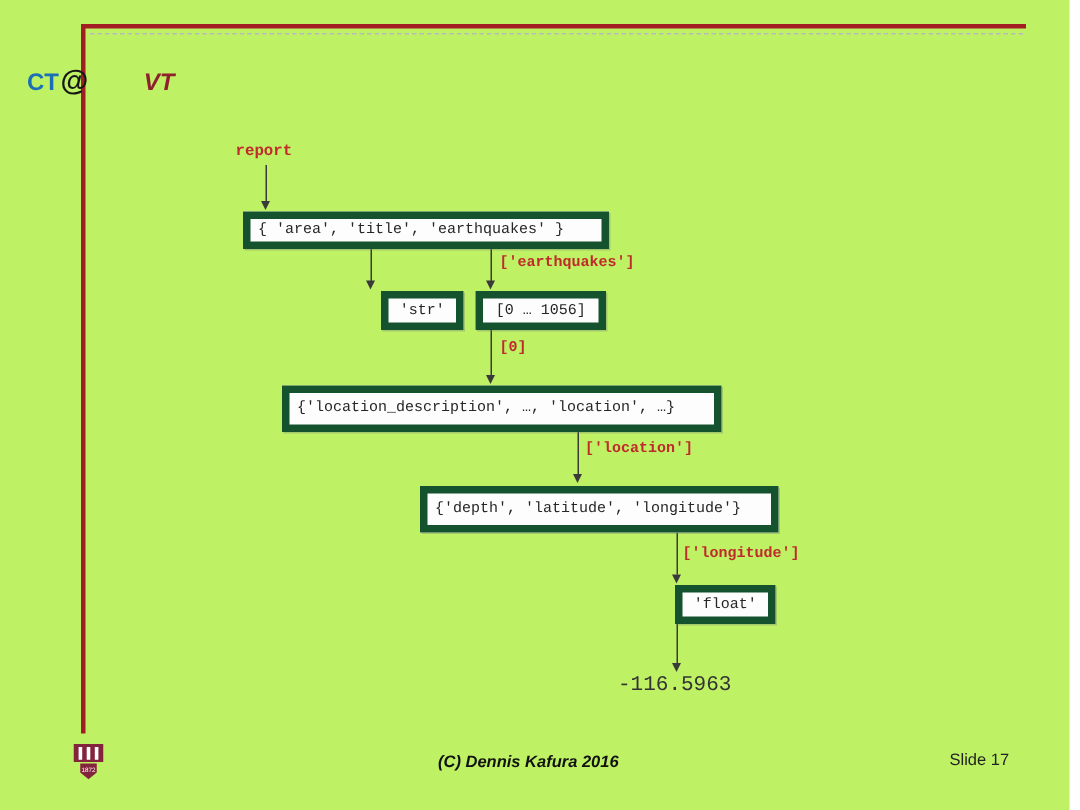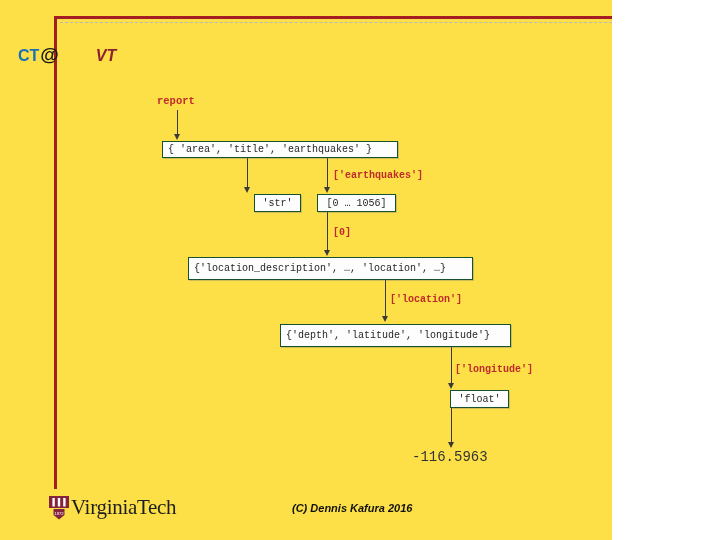--- a/index.html
+++ b/index.html
@@ -1,34 +1,34 @@
 <!DOCTYPE html>
 <html><head>
 <meta charset="utf-8">
 <style>
   html,body{margin:0;padding:0;background:#fff;}
-  .slide{position:relative;width:612px;height:540px;background:#fde047;overflow:hidden;
+  .slide{position:relative;width:713px;height:540px;background:#bef264;overflow:hidden;
          font-family:"Liberation Sans",sans-serif;}
 
   
   .rule-top{position:absolute;left:54px;top:16px;width:630px;height:3px;background:#A31E23;}
   .rule-top-shadow{position:absolute;left:60px;top:22px;width:622px;height:0;
                    border-top:1px dashed #b9b9b9;}
   .rule-left{position:absolute;left:54px;top:16px;width:3px;height:473px;background:#A31E23;}
 
   
   .ctvt{position:absolute;left:18px;top:44px;display:flex;align-items:baseline;z-index:3;
         font-weight:bold;font-size:16px;letter-spacing:0;}
   .ctvt .ct{color:#1A6FB5;}
   .ctvt .at{color:#161616;font-size:19px;font-weight:bold;padding:0 1px;}
   .ctvt .vt{color:#8E212D;font-style:italic;margin-left:36px;}
 
   .page-title{position:absolute;left:112px;top:27px;font-size:39px;line-height:46px;
               color:#0c0c0c;letter-spacing:0;}
-  .node{position:absolute;border:1px solid #14532d;background:#fdfdfd;color:#262626;
+  .node{position:absolute;border:5px solid #14532d;background:#fdfdfd;color:#262626;
         font-family:"Liberation Mono","DejaVu Sans Mono",monospace;font-size:10px;
         display:flex;align-items:center;box-shadow:1px 1px 0 rgba(120,120,120,0.35);
         white-space:nowrap;z-index:2;}
   .node.pad{padding-left:5px;}
   .node.center{justify-content:center;margin-left:27px;}
   .vline{position:absolute;width:1px;background:#3a3a3a;z-index:1;}
   .ahead{position:absolute;width:0;height:0;border-left:3.5px solid transparent;
          border-right:3.5px solid transparent;border-top:6.5px solid #3a3a3a;z-index:1;}
   .elabel{position:absolute;color:#BF2A2B;font-weight:bold;font-size:10px;
           font-family:"Liberation Mono","DejaVu Sans Mono",monospace;white-space:nowrap;z-index:2;}
@@ -100,17 +100,16 @@
   <div class="leafvalue">-116.5963</div>
 
   <svg class="vt-shield" width="20" height="25" viewBox="0 0 20 25">
     <rect x="0" y="0" width="20" height="12" fill="#84233C"></rect>
     <rect x="3.4" y="2" width="2.4" height="8.5" fill="#ffffff"></rect>
     <rect x="8.8" y="2" width="2.4" height="8.5" fill="#ffffff"></rect>
     <rect x="14.2" y="2" width="2.4" height="8.5" fill="#ffffff"></rect>
     <path d="M4.5 13 h11 v6 l-5.5 4.5 l-5.5 -4.5 Z" fill="#84233C"></path>
     <text x="10" y="18.6" font-size="4.2" fill="#ffffff" text-anchor="middle" font-family="Liberation Sans, sans-serif">1872</text>
   </svg>
-  <div class="vt-brand">VirginiaTech</div>
   <div class="copyright">(C) Dennis Kafura 2016</div>
   <div class="slide-number">Slide 17</div>
 
 </div>
 
 </body></html>

